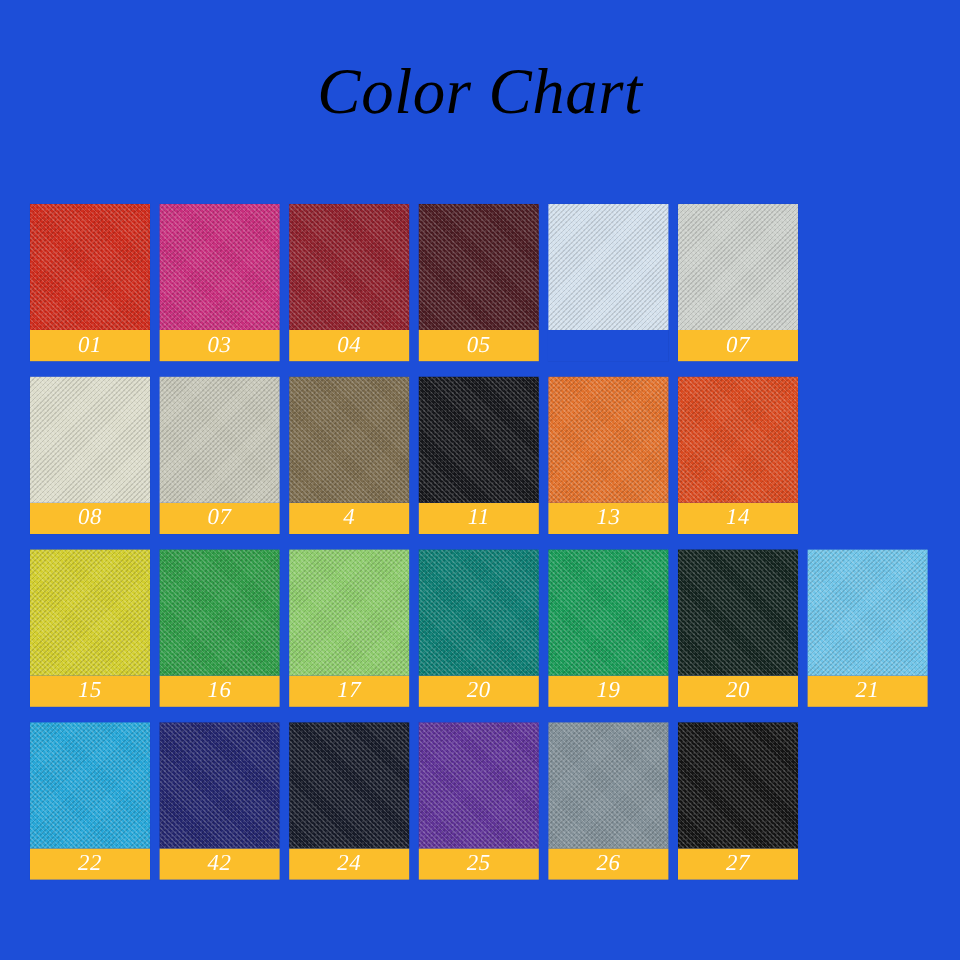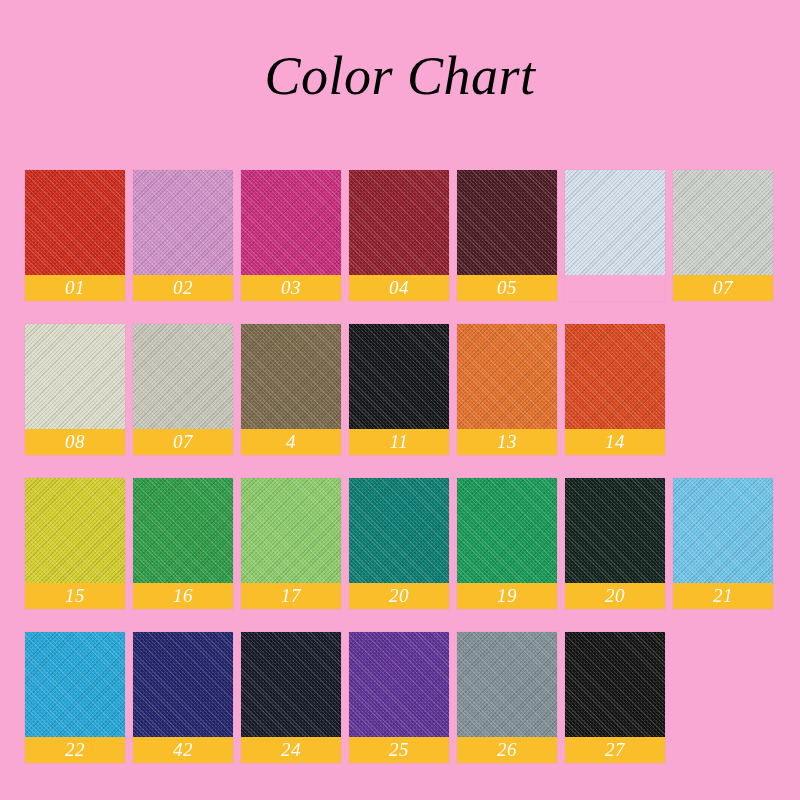--- a/index.html
+++ b/index.html
@@ -12,21 +12,21 @@
     height: 800px;
     overflow: hidden;
     font-family: "Liberation Serif", "DejaVu Serif", serif;
     -webkit-font-smoothing: antialiased;
   }
 
   #page {
     position: relative;
     width: 800px;
     height: 800px;
-    background: #f9a8d4;
+    background: #1d4ed8;
     text-decoration: underline;
   }
 
   
   .title {
     position: absolute;
     top: 44px;
     left: 0;
     width: 800px;
     text-align: center;
@@ -41,21 +41,21 @@
   }
 
   
   .grid {
     position: absolute;
     top: 170px;
     left: 25px;
     width: 752px;
     display: flex;
     flex-direction: column;
-    gap: 23px;
+    gap: 13px;
   }
   .grid-row {
     display: flex;
     flex-direction: row;
     gap: 8px;
   }
 
   
   .swatch {
     position: relative;
@@ -125,24 +125,20 @@
 
   <div class="title">Color Chart</div>
 
   <div class="grid" id="swatch-grid">
       <div class="grid-row">
         <div class="swatch">
           <div class="swatch-color" style="background-color: rgb(206, 42, 27);"></div>
           <div class="swatch-label">01</div>
         </div>
         <div class="swatch">
-          <div class="swatch-color" style="background-color: rgb(206, 146, 200);"></div>
-          <div class="swatch-label">02</div>
-        </div>
-        <div class="swatch">
           <div class="swatch-color" style="background-color: rgb(200, 44, 124);"></div>
           <div class="swatch-label">03</div>
         </div>
         <div class="swatch">
           <div class="swatch-color" style="background-color: rgb(142, 31, 43);"></div>
           <div class="swatch-label">04</div>
         </div>
         <div class="swatch">
           <div class="swatch-color" style="background-color: rgb(75, 27, 34);"></div>
           <div class="swatch-label">05</div>

